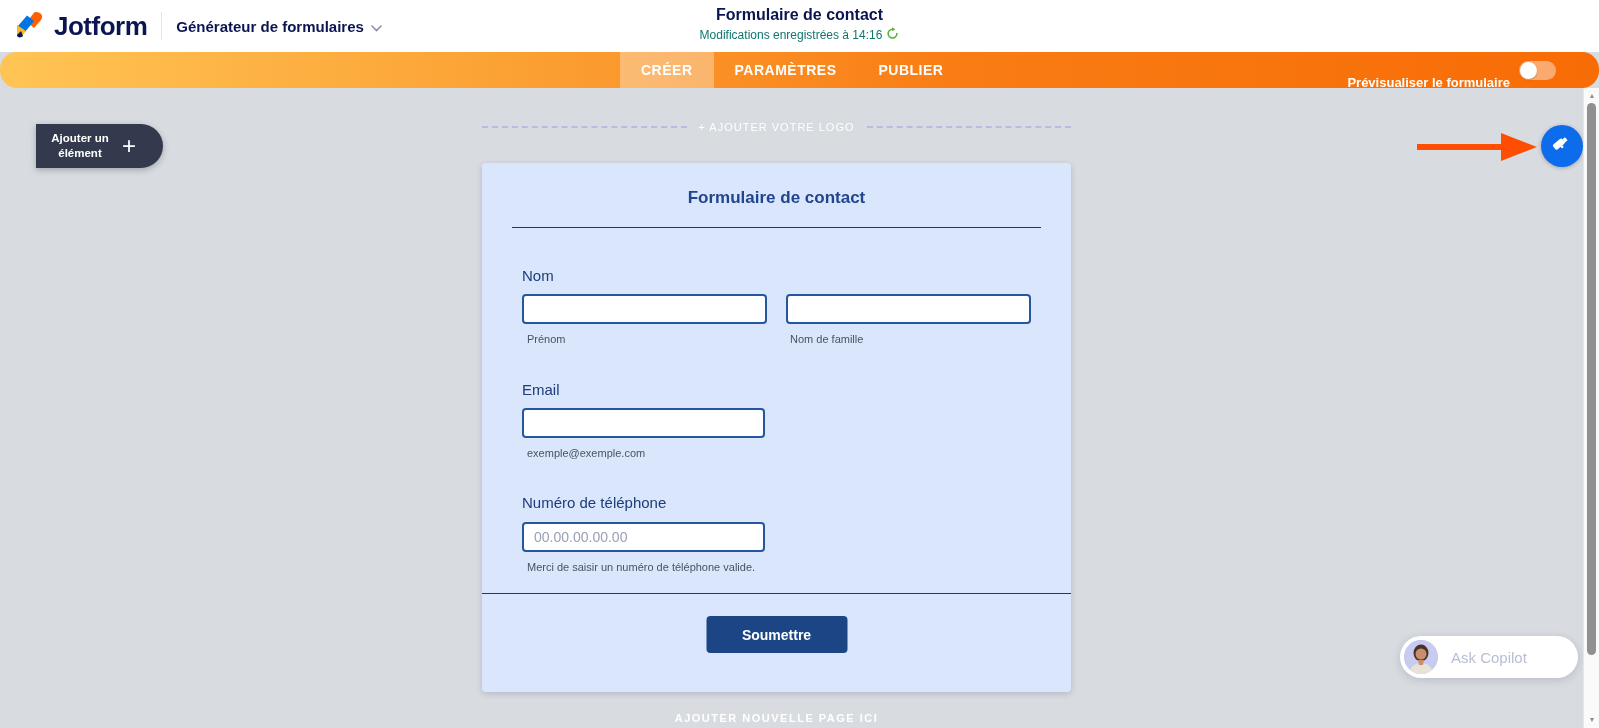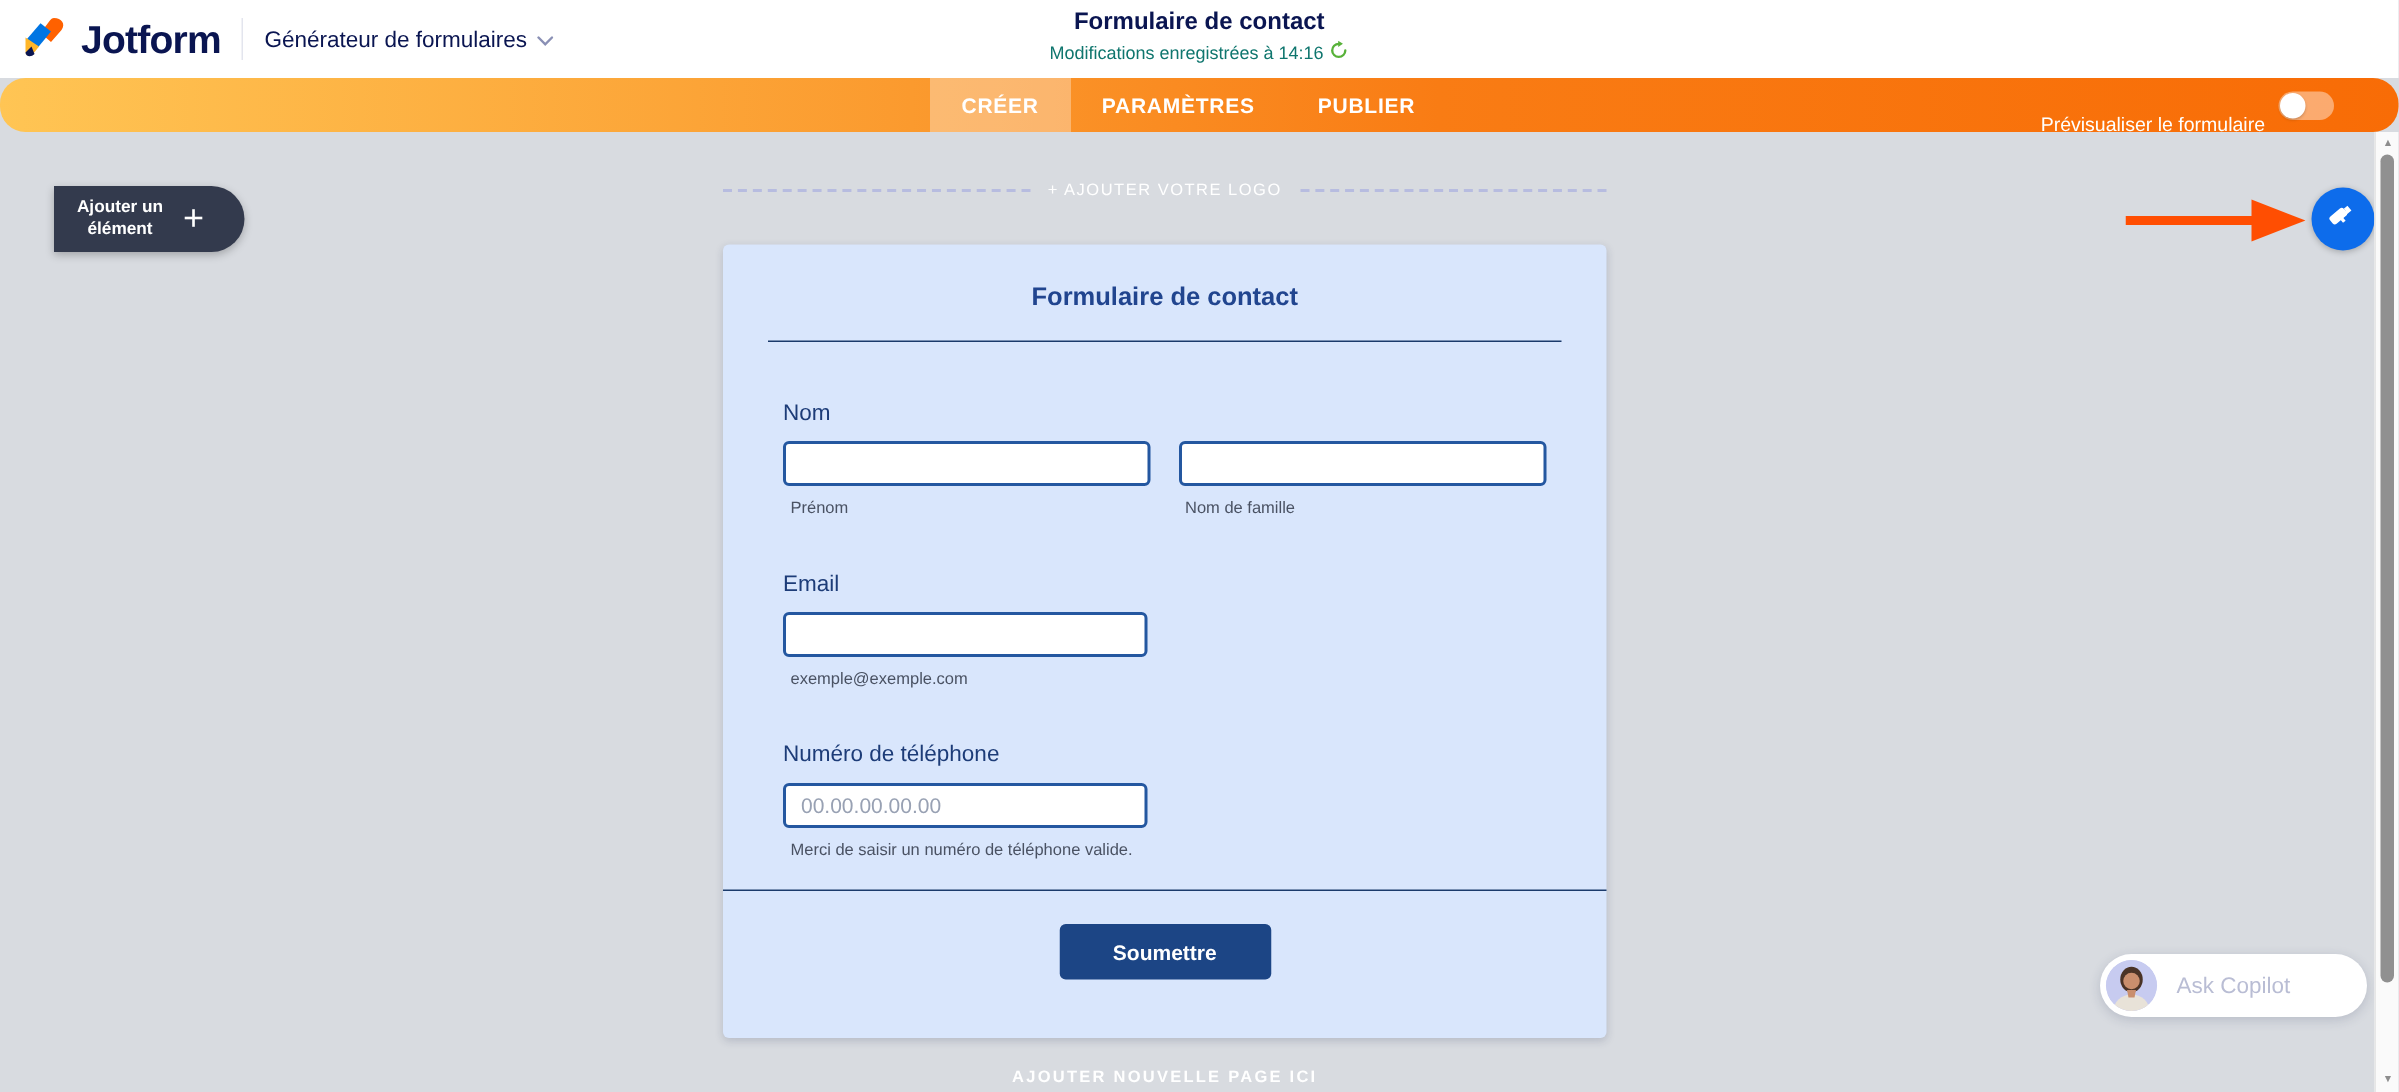--- a/index.html
+++ b/index.html
@@ -4,38 +4,38 @@
 <style>
   * { margin:0; padding:0; box-sizing:border-box; }
   html,body { width:1599px; height:728px; overflow:hidden; font-family:"Liberation Sans", sans-serif; background:#d8dbe0; }
 
   
   .topbar { position:absolute; left:0; top:0; width:1599px; height:52px; background:#ffffff; z-index:5; }
   .topbar-left { position:absolute; left:14px; top:0; height:52px; display:flex; align-items:center; }
   .logo { display:flex; align-items:center; gap:8px; cursor:pointer; background:none; border:none; }
   .logo-word { font-size:26px; font-weight:bold; color:#0a1551; letter-spacing:-0.5px; }
   .hdiv { width:1px; height:28px; background:#e3e5ee; margin:0 14px; }
-  .product-select { display:flex; align-items:center; gap:7px; background:none; border:none; font-size:15px; color:#0a1551; cursor:pointer; font-family:inherit; }
+  .product-select { display:flex; align-items:center; gap:7px; background:none; border:none; font-size:15px; color:#0a1551; cursor:pointer; font-family:inherit;font-weight:bold; }
   .topbar-center { position:absolute; left:0; right:0; top:6px; text-align:center; pointer-events:none; }
   .form-title-top { font-size:16px; font-weight:bold; color:#0a1551; }
   .save-status { margin-top:3px; font-size:12px; color:#0f766e; display:inline-flex; align-items:center; gap:4px; }
   .topbar-right { position:absolute; right:0; top:0; height:52px; display:flex; align-items:center; }
   .pill { display:flex; align-items:center; gap:7px; height:28px; padding:0 13px; background:#e8eaf6; border:none; border-radius:15px; font-size:13px; font-weight:600; color:#2c3566; cursor:pointer; font-family:inherit; }
   .pill + .pill { margin-left:9px; }
   .q-circle { width:14px; height:14px; border-radius:50%; background:#2c3566; color:#fff; font-size:10px; font-weight:bold; display:flex; align-items:center; justify-content:center; }
   .vdiv-right { width:1px; height:52px; background:#ededf4; margin-left:15px; }
   .avatar { width:40px; height:40px; border-radius:50%; margin:0 8px 0 15px; border:2px solid #f06a1d; cursor:pointer; background:radial-gradient(circle at 30% 30%, #ffd9e2 0 12%, #ef5d7a 28%, #c6293e 52%, #8e1f31 72%, #5f4a2a 100%); padding:0; }
 
   
   .orangebar { position:absolute; left:0; top:52px; width:1599px; height:36px; background:linear-gradient(90deg,#ffc554 0%, #fb9a2e 38%, #f97c14 60%, #f86c06 100%); z-index:5;border-radius:17px; }
   .tabs { position:absolute; left:620px; top:0; height:36px; display:flex; }
   .tab { height:36px; padding:0 21px; border:none; background:transparent; color:#ffffff; font-size:14px; font-weight:bold; letter-spacing:0.5px; cursor:pointer; font-family:inherit; }
   .tab.active { background:rgba(255,255,255,0.33); }
   .preview-wrap { position:absolute; right:43px; top:0; height:36px; display:flex; align-items:center; gap:9px; }
-  .preview-label { color:#ffffff; font-size:13px; font-weight:normal;margin-top:24px; }
+  .preview-label { color:#ffffff; font-size:13px; font-weight:bold;margin-top:24px; }
   .toggle { width:37px; height:19px; border-radius:10px; background:rgba(255,255,255,0.42); position:relative; cursor:pointer; border:none; padding:0; }
   .toggle-knob { position:absolute; left:1px; top:1px; width:17px; height:17px; border-radius:50%; background:#ffffff; box-shadow:0 1px 2px rgba(0,0,0,0.2); }
 
   
   .canvas { position:absolute; left:0; top:88px; width:1599px; height:640px; background:#d8dbe0; }
 
   .add-element { position:absolute; left:0; top:36px; width:127px; height:44px; background:#333a4d; border:none; border-radius:0 22px 22px 0; color:#fff; cursor:pointer; display:flex; align-items:center; box-shadow:0 2px 6px rgba(0,0,0,0.25); font-family:inherit;margin-left:36px; }
   .add-element-label { width:88px; font-size:11.5px; font-weight:bold; line-height:1.3; text-align:center; }
   .plus-icon { font-size:24px; font-weight:300; line-height:20px; margin-left:-2px; }
 

